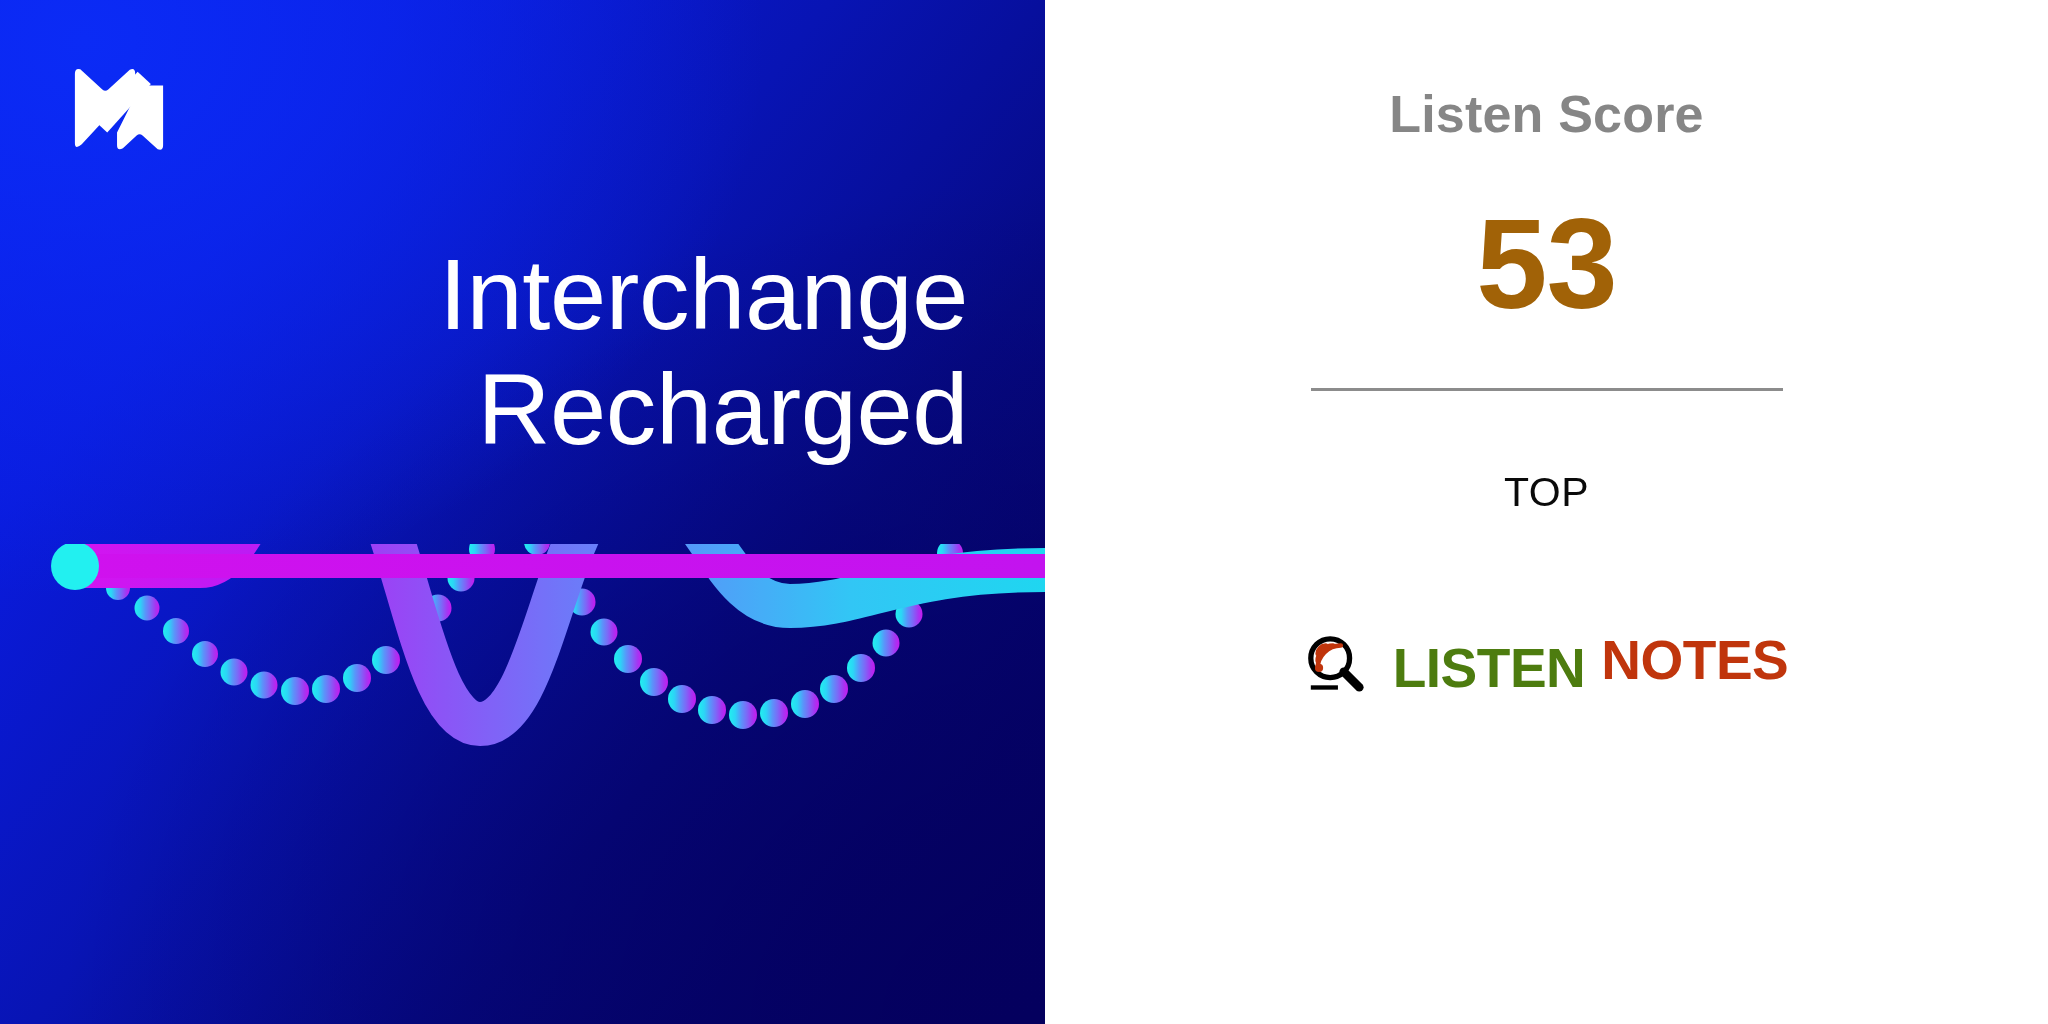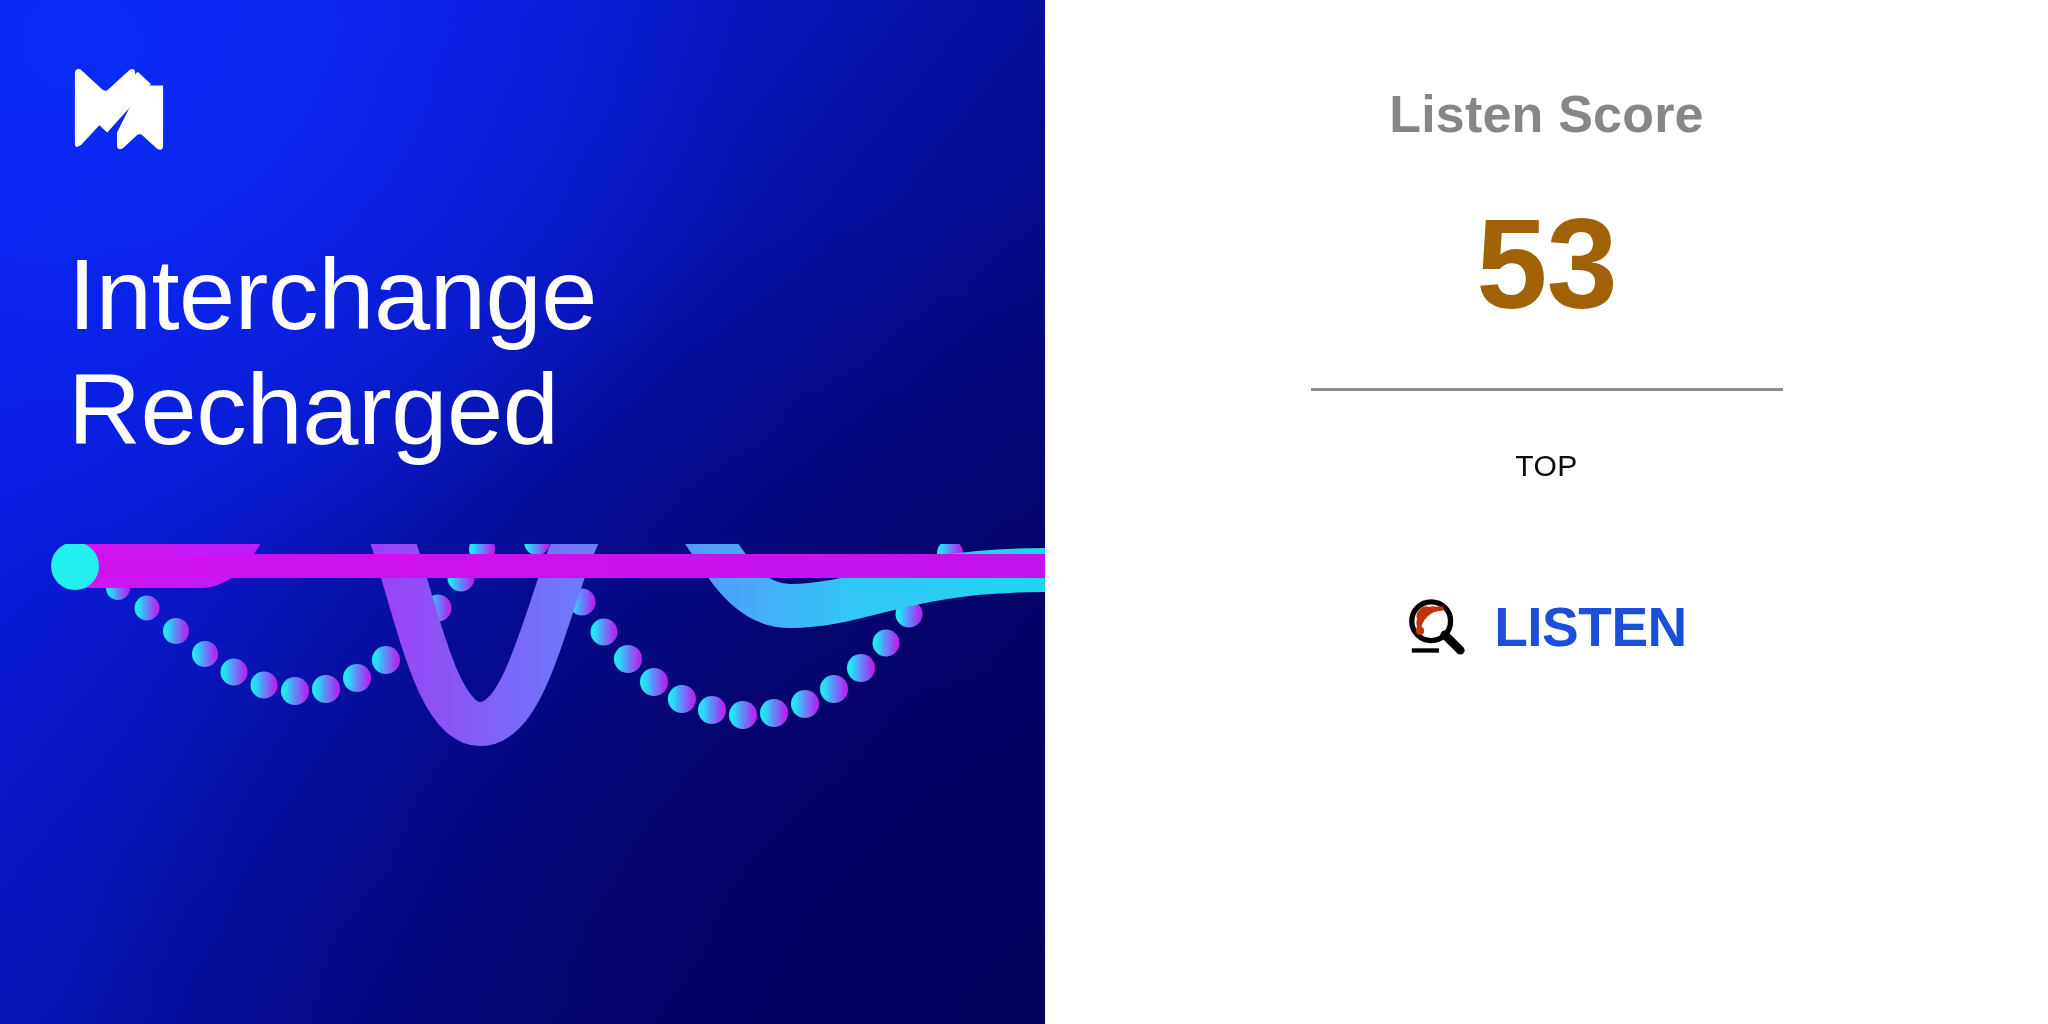--- a/index.html
+++ b/index.html
@@ -19,20 +19,21 @@
 
   
   #cover {
     position:relative;
     width:1045px; height:1024px;
     overflow:hidden;
     background:
       radial-gradient(ellipse 1100px 900px at 8% 4%,  #0b2bf5 0%, rgba(11,43,245,0) 62%),
       radial-gradient(ellipse 1400px 1200px at 100% 100%, #04005e 0%, rgba(4,0,94,0) 70%),
       linear-gradient(128deg, #0a1ff0 0%, #0a1bdc 22%, #0814b4 45%, #060a86 68%, #04005e 100%);
+    text-align: right;
   }
 
   
   #brandmark {
     position:absolute; left:70px; top:60px;
     width:98px; height:98px;
   }
 
   
   #cover-title {
@@ -82,24 +83,25 @@
     height:3px;
     background:#8c8c8c;
   }
   #rank-row {
     margin-top:58px;
     display:flex;
     align-items:baseline;
     gap:26px;
   }
   #rank-prefix {
-    font-size:30px;
+    font-size:41px;
     font-weight:400;
     color:#0a0a0a;
     letter-spacing:0.5px;
+    margin-top:20px;
   }
   #rank-value {
     font-size:82px;
     font-weight:300;
     color:#0a0a0a;
     letter-spacing:-0.5px;
   }
   #ln-logo {
     margin-top:112px;
     display:flex;
@@ -107,21 +109,21 @@
     gap:26px;
   }
   #ln-mark { width:62px; height:62px; flex:0 0 auto; }
   #ln-wordmark {
     font-size:55px;
     font-weight:bold;
     letter-spacing:-0.5px;
     display:flex;
     gap:16px;
   }
-  .ln-listen { color:#1d4ed8; }
+  .ln-listen { color:#4d7c0f;margin-top:8px; }
   .ln-notes  { color:#c0350c; }
 </style>
 </head>
 <body>
 
 <div id="card">
 
   <div id="cover">
 
     <svg id="brandmark" viewBox="0 0 100 100">
@@ -233,16 +235,17 @@
           <path d="M13 37 A 24 24 0 0 1 37 13"></path>
           <path d="M13 29 A 16 16 0 0 1 29 13"></path>
           <path d="M13 21.5 A 8.5 8.5 0 0 1 21.5 13"></path>
         </g>
         <circle cx="14.5" cy="36" r="4.2" fill="#c0350c"></circle>
 
         <rect x="6" y="54" width="28" height="4.5" fill="#000000"></rect>
       </svg>
       <div id="ln-wordmark">
         <span class="ln-listen">LISTEN</span>
+        <span class="ln-notes">NOTES</span>
       </div>
     </div>
   </div>
 </div>
 
 </body></html>

